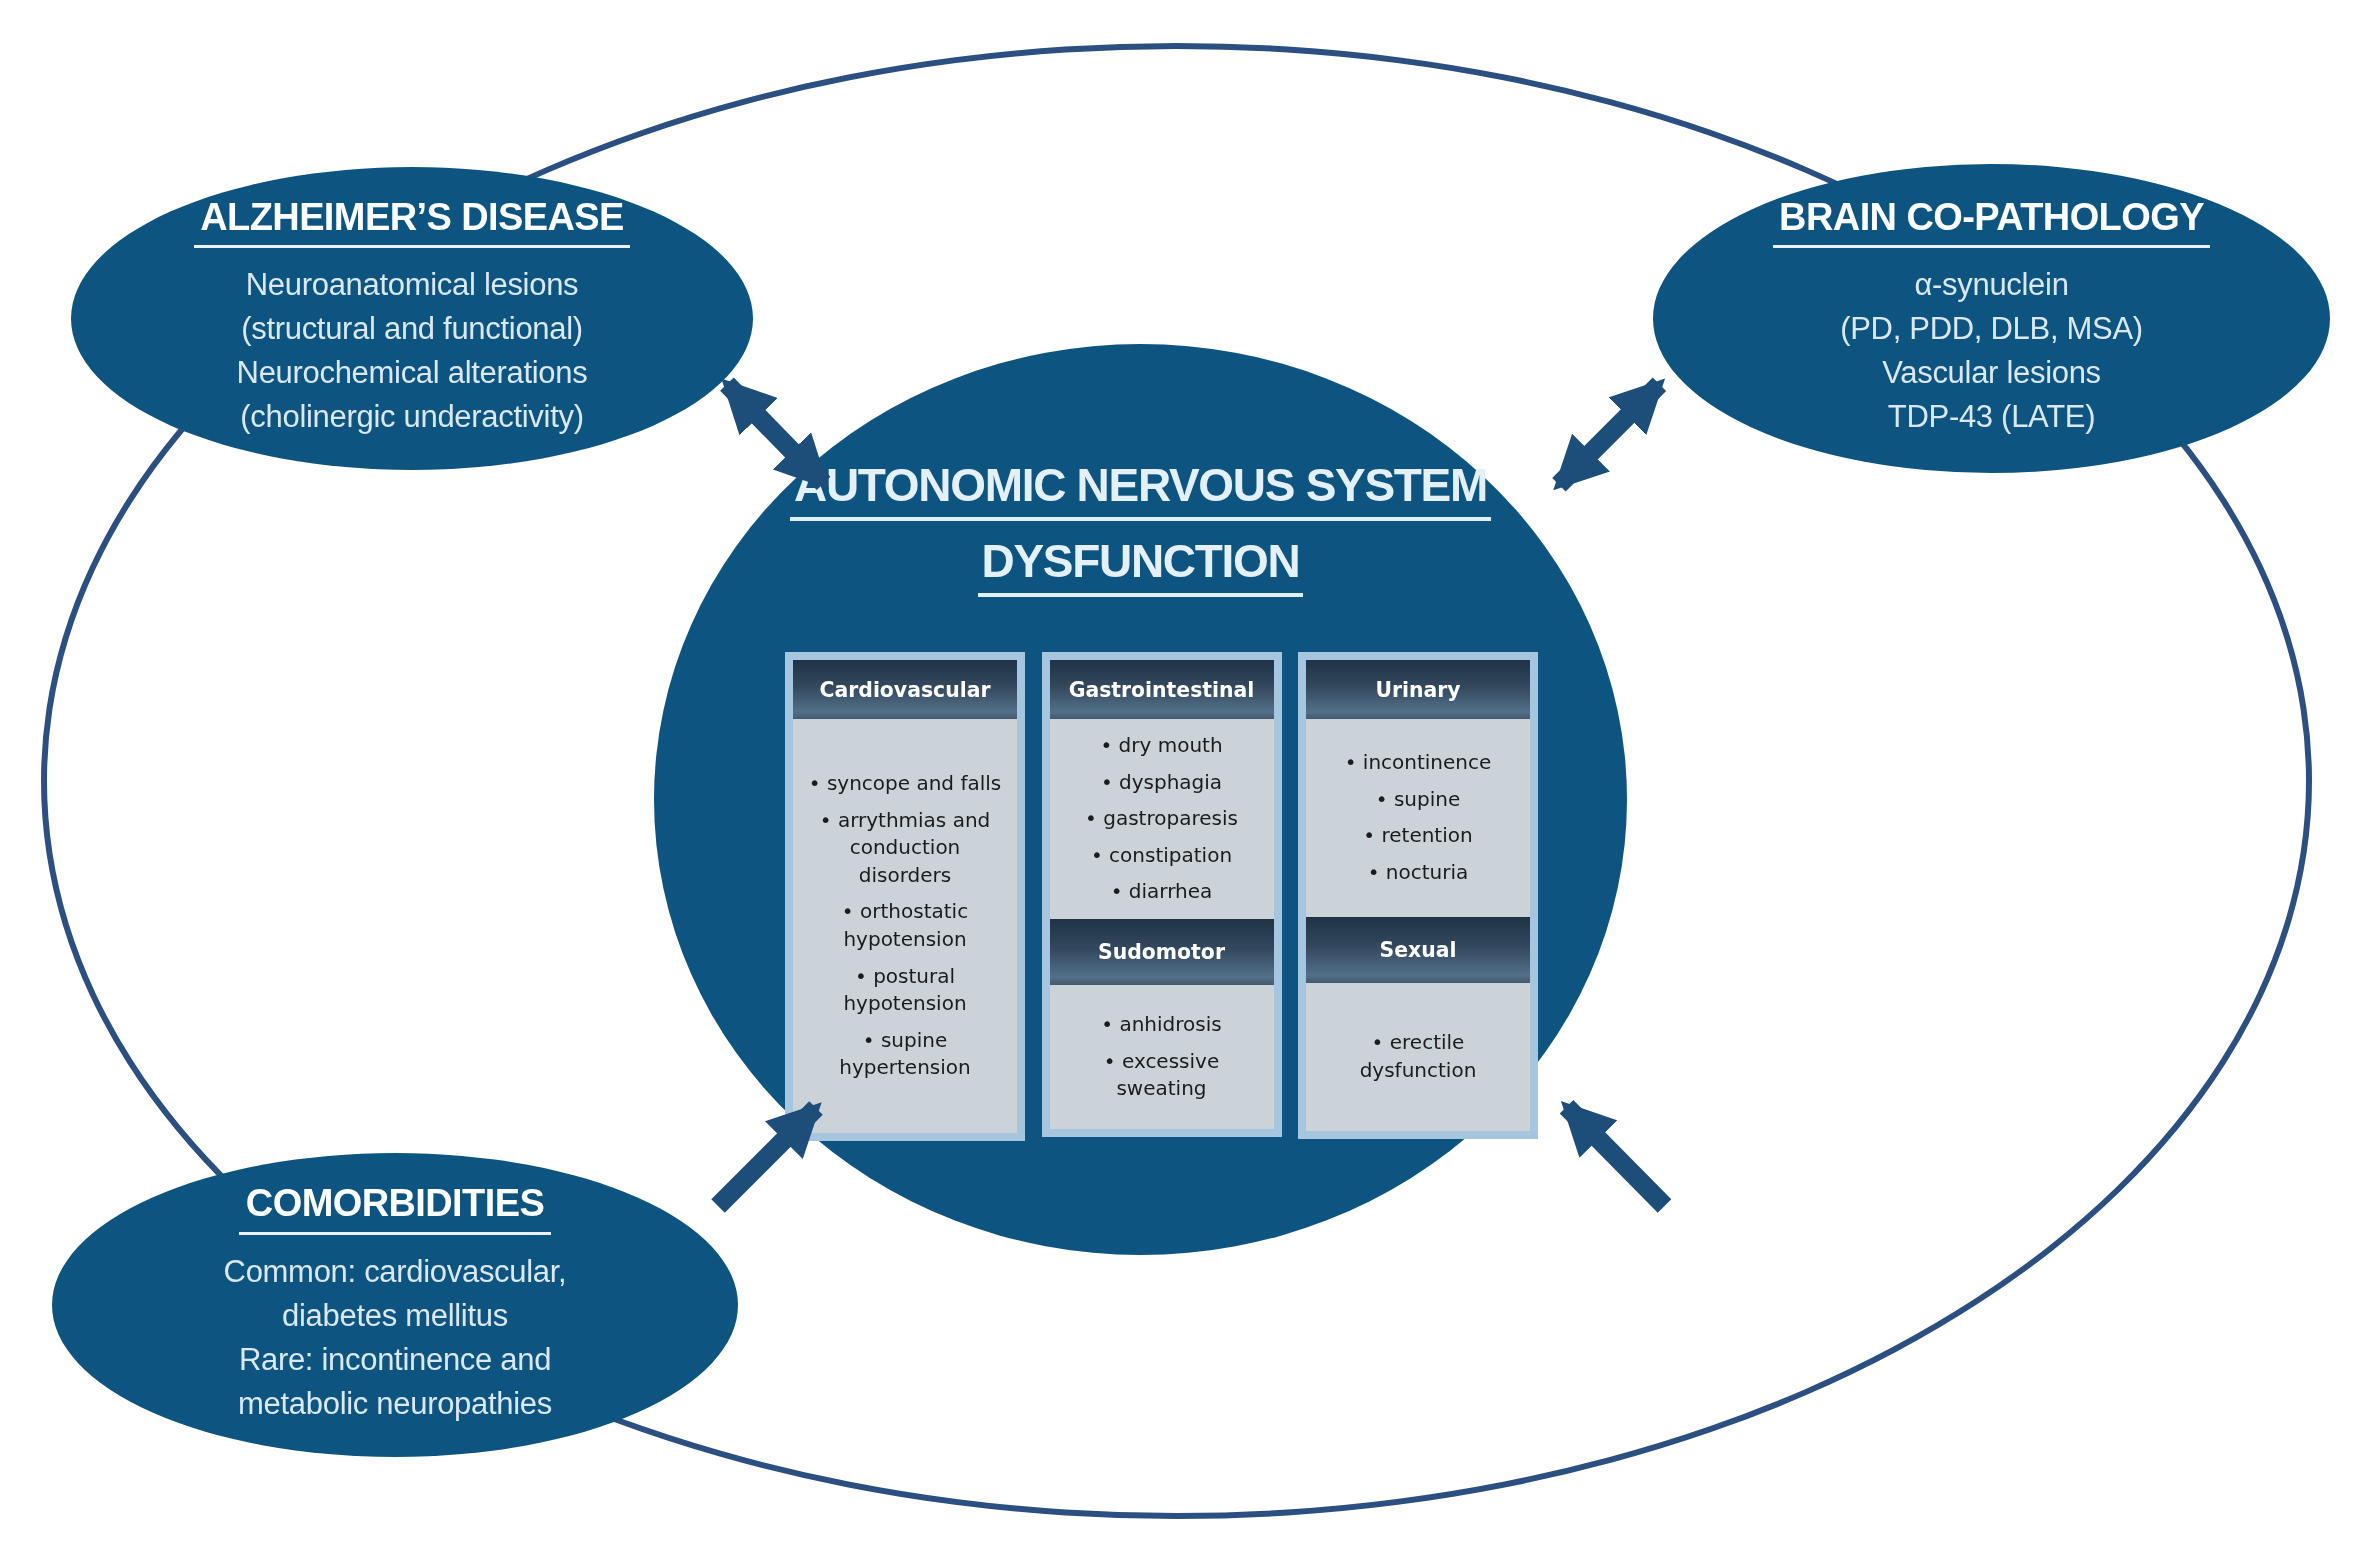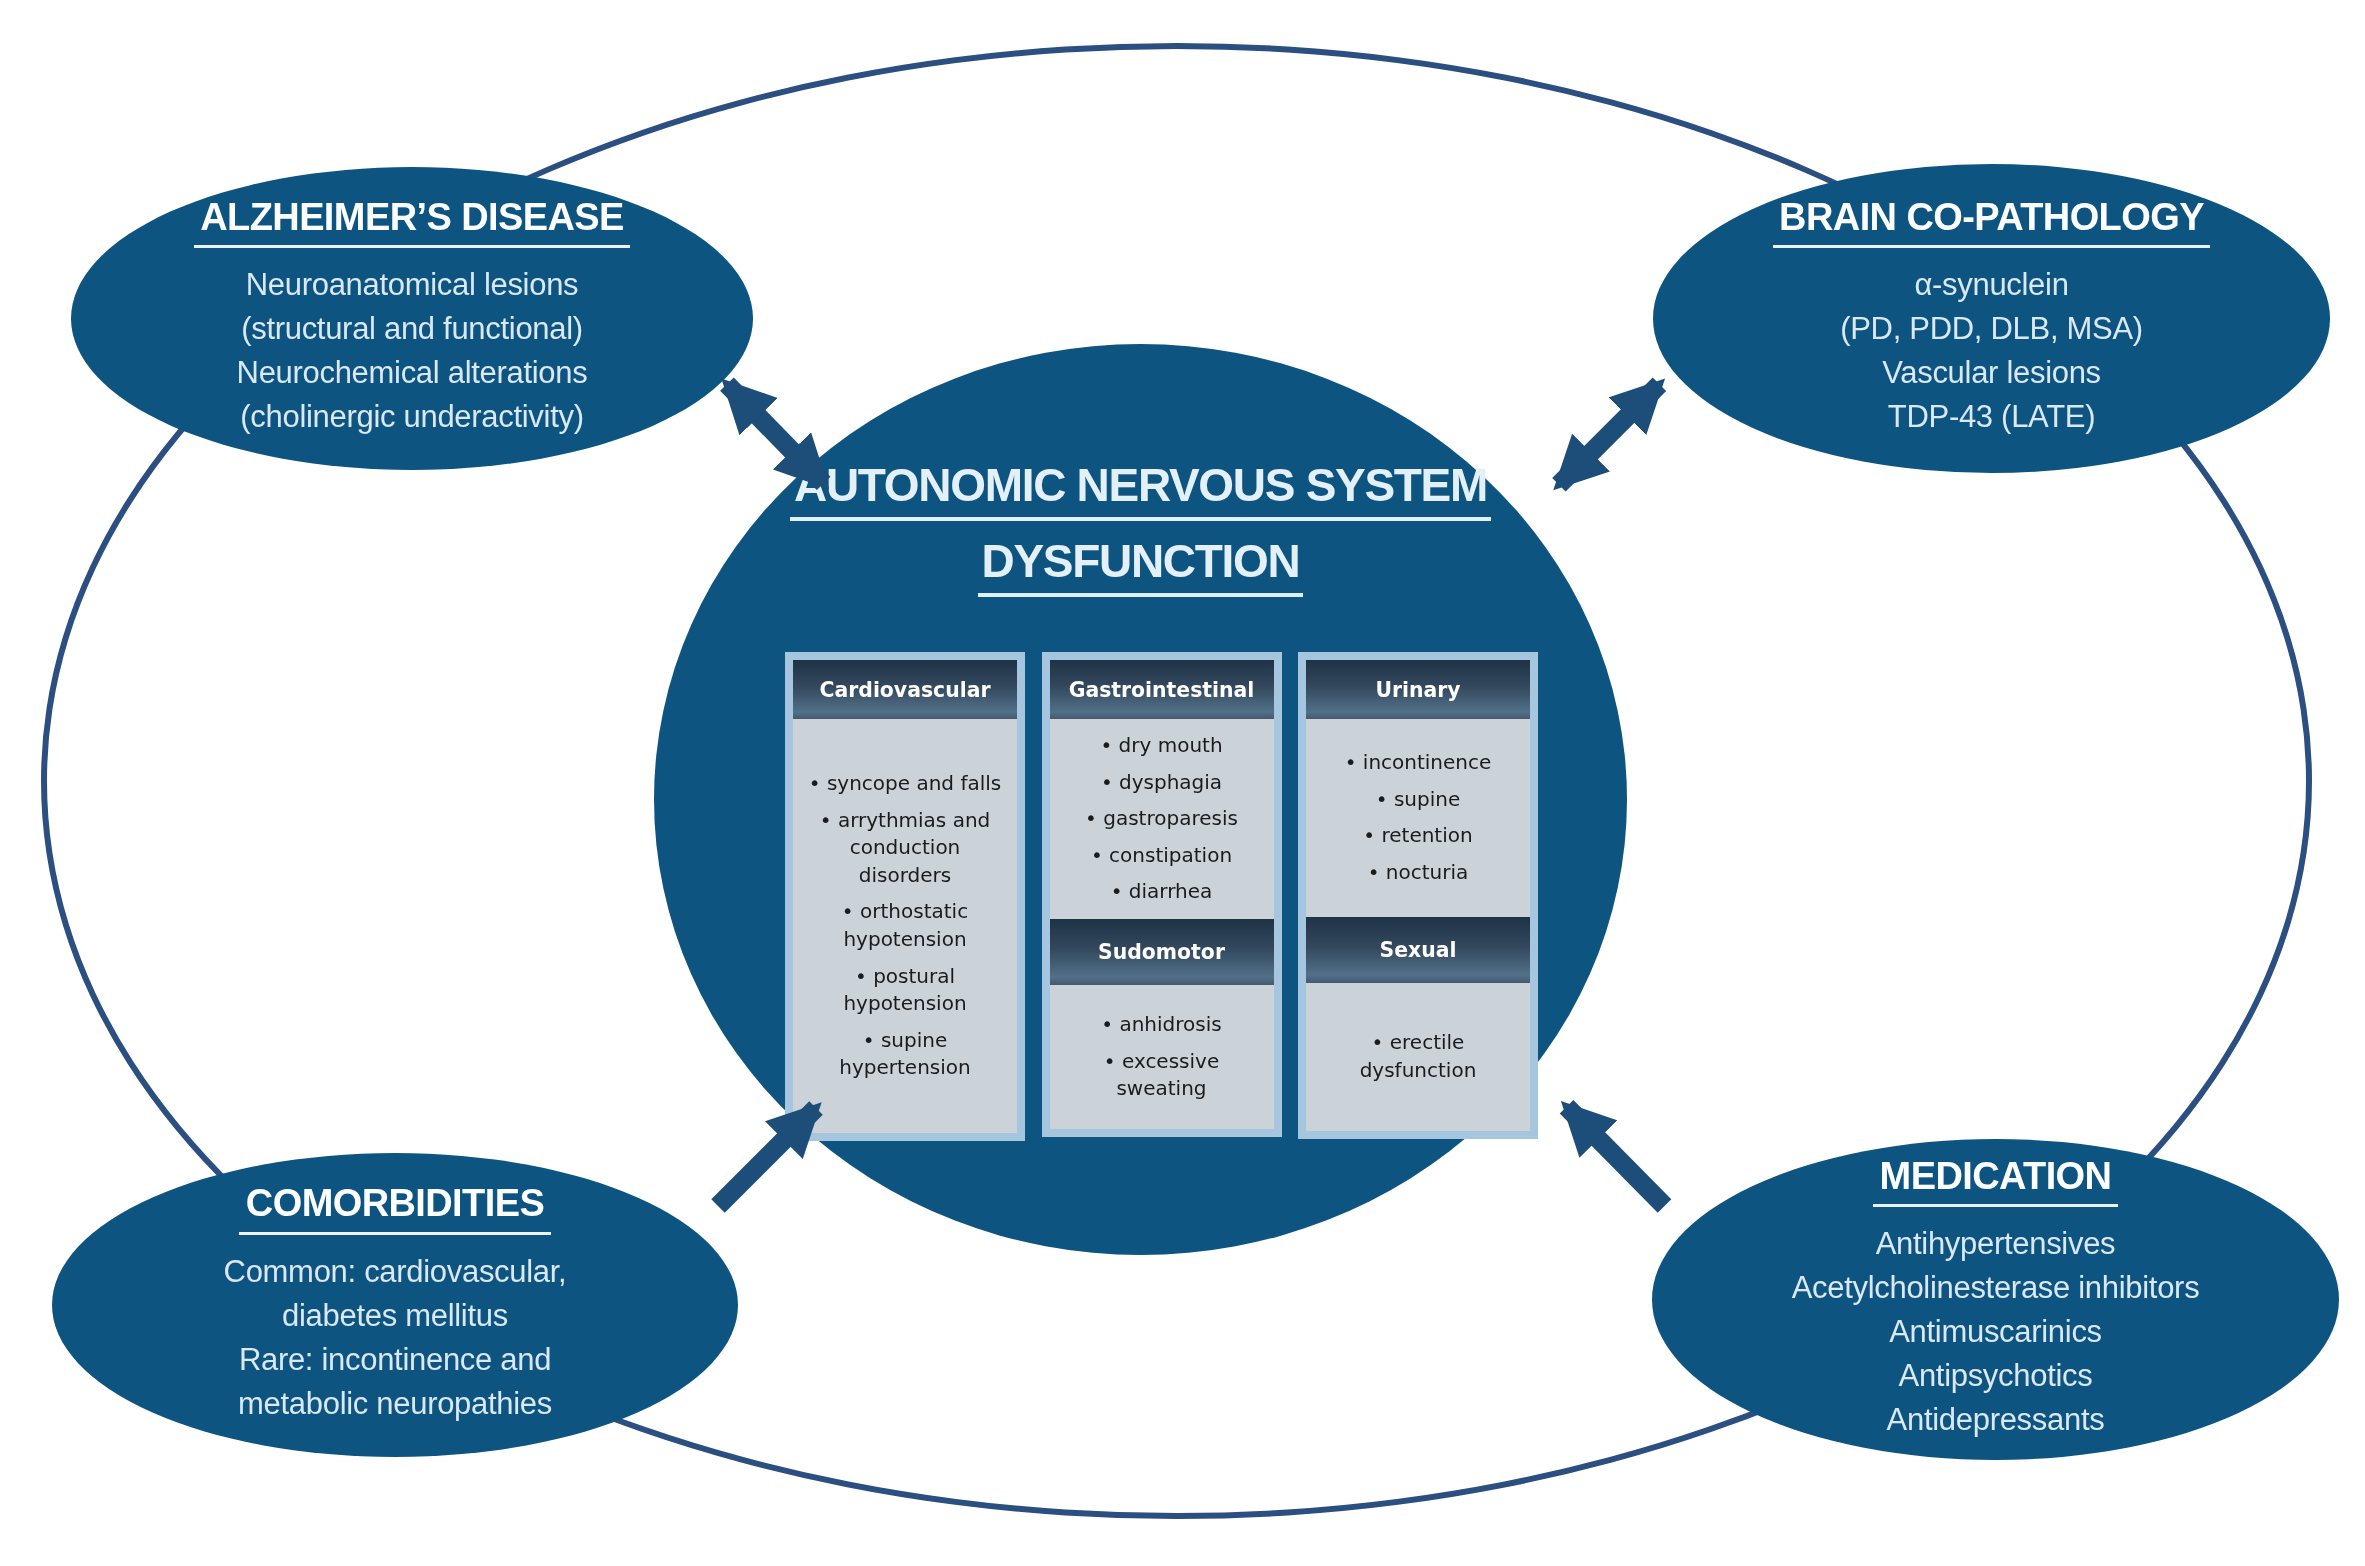--- a/index.html
+++ b/index.html
@@ -94,28 +94,20 @@
   </div>
 
   <div class="bubble z1" id="bubble-comorbidities">
     <span class="bubble-title">COMORBIDITIES</span>
     <div class="bubble-line">Common: cardiovascular,</div>
     <div class="bubble-line">diabetes mellitus</div>
     <div class="bubble-line">Rare: incontinence and</div>
     <div class="bubble-line">metabolic neuropathies</div>
   </div>
 
-  <div class="bubble z1" id="bubble-medication">
-    <span class="bubble-title">MEDICATION</span>
-    <div class="bubble-line">Antihypertensives</div>
-    <div class="bubble-line">Acetylcholinesterase inhibitors</div>
-    <div class="bubble-line">Antimuscarinics</div>
-    <div class="bubble-line">Antipsychotics</div>
-    <div class="bubble-line">Antidepressants</div>
-  </div>
 
   <div class="central-circle z2">
     <div class="central-title">
       <span class="tline">AUTONOMIC NERVOUS SYSTEM</span><br>
       <span class="tline tline2">DYSFUNCTION</span>
     </div>
 
     <div class="panels">
 
       <div class="panel-col" id="col-cardiovascular">

